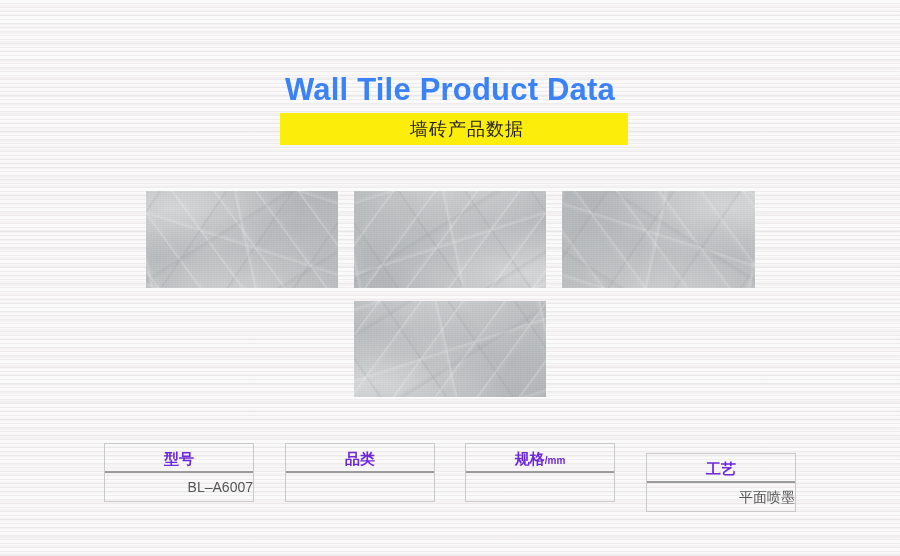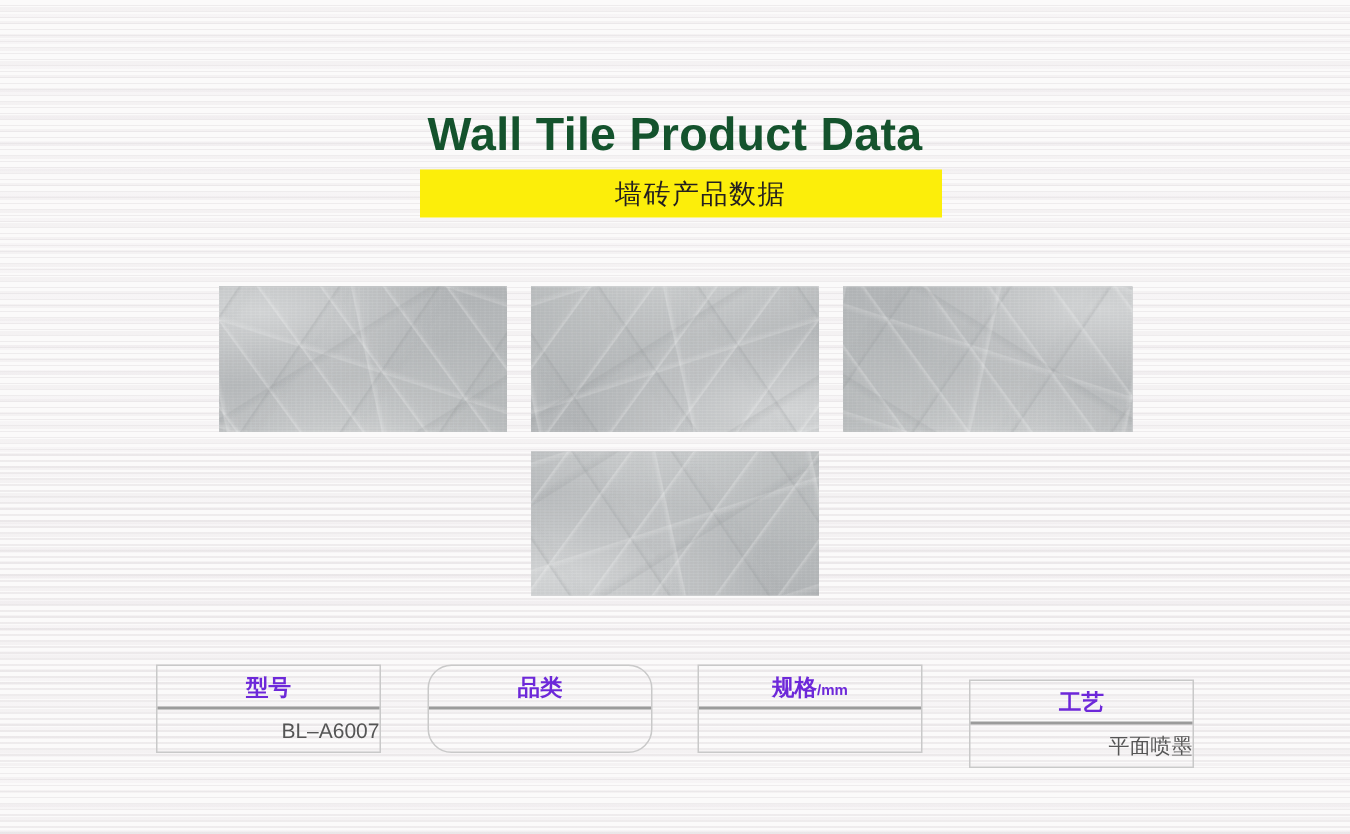--- a/index.html
+++ b/index.html
@@ -47,21 +47,21 @@
 
   
   .title-main {
     position: absolute;
     left: 0;
     top: 71px;
     width: 900px;
     text-align: center;
     font-size: 31px;
     font-weight: bold;
-    color: #14532d;
+    color: #3b82f6;
     letter-spacing: 0.2px;
     line-height: 38px;
     white-space: nowrap;
   }
   .title-banner {
     position: absolute;
     left: 280px;
     top: 113px;
     width: 348px;
     height: 32px;
@@ -211,21 +211,21 @@
     width: 100%;
     height: 28px;
     line-height: 28px;
     text-align: right;
     font-size: 14px;
     font-weight: normal;
     color: #555555;
     white-space: nowrap;
   }
   #spec-cell-0 { left: 104px; }
-  #spec-cell-1 { left: 285px; border-radius: 16px; }
+  #spec-cell-1 { left: 285px; }
   #spec-cell-2 { left: 465px; }
   #spec-cell-3 { left: 646px; margin-top: 10px; }
 </style>
 </head>
 <body>
 
 <div id="page-bg"></div>
 
 <div id="stage">
 

